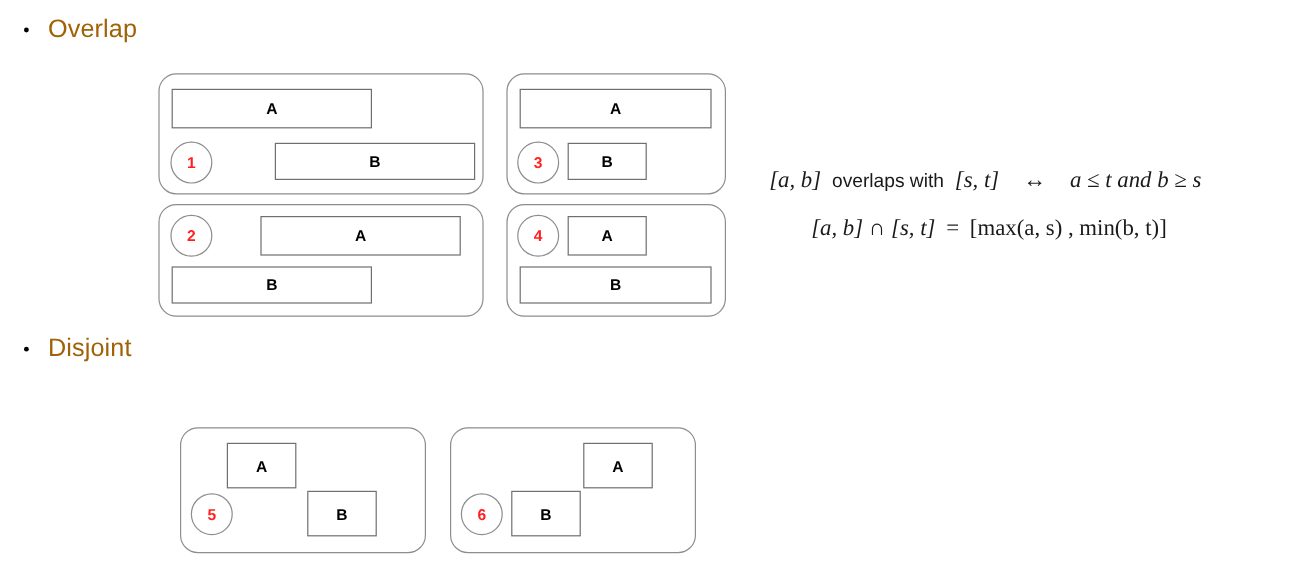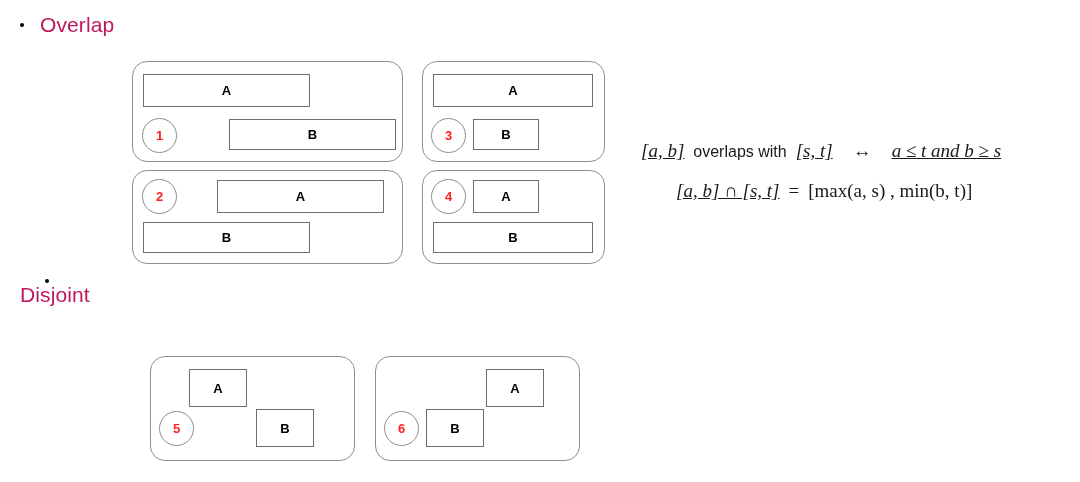--- a/index.html
+++ b/index.html
@@ -27,26 +27,26 @@
     height: 4px;
     border-radius: 50%;
     background: #000000;
     margin-right: 16px;
     flex: none;
   }
   .bullet-label {
     font-size: 21px;
     line-height: 24px;
     letter-spacing: .1px;
-    color: #be185d;
+    color: #a16207;
     white-space: nowrap;
   }
 
   #heading-overlap  { left: 20px; top: 13px; }
-  #heading-disjoint { left: 20px; top: 279px; flex-direction: column; }
+  #heading-disjoint { left: 20px; top: 279px; }
 
   
   .card {
     position: absolute;
     box-sizing: border-box;
     border: 1.3px solid #8d8d8d;
     border-radius: 15px;
     background: #ffffff;
   }
 
@@ -91,21 +91,21 @@
   #formula-line-1 {
     left: 641px;
     top: 140px;
     font-size: 19px;
   }
   #formula-line-2 {
     left: 676px;
     top: 180px;
     font-size: 19px;
   }
-  .fm-it  { font-style: italic; text-decoration: underline; }
+  .fm-it  { font-style: italic; }
   .fm-rm  { font-style: normal; }
   .fm-sans {
     font-family: "Liberation Sans", sans-serif;
     font-style: normal;
     font-size: 16px;
   }
   .fm-sp  { display: inline-block; width: 9px; }
   .fm-sp-lg { display: inline-block; width: 20px; }
 </style>
 </head>

